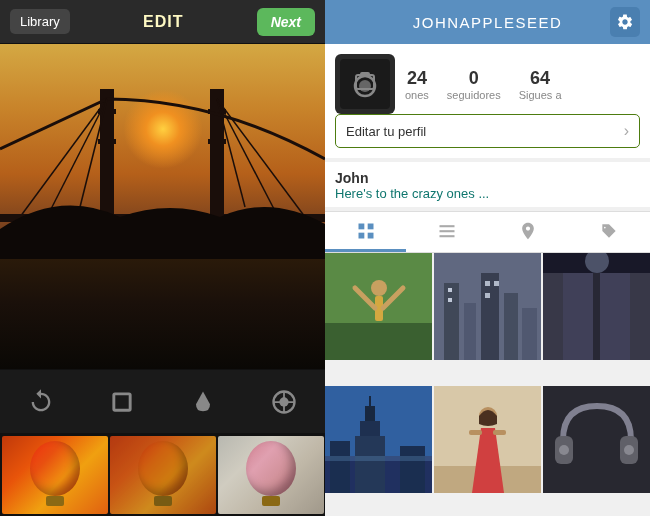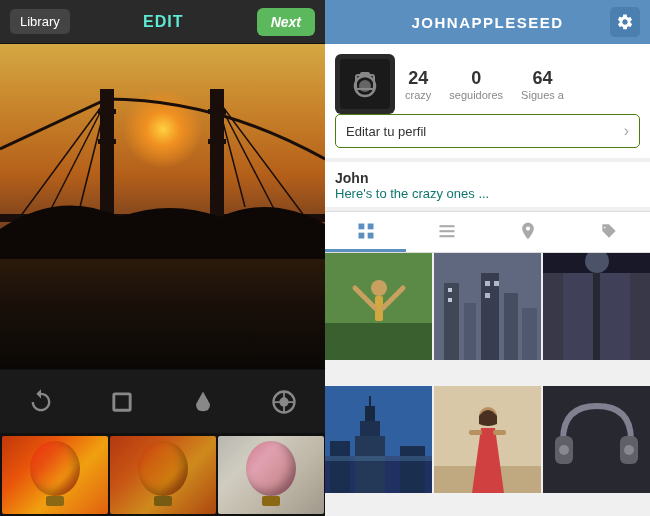--- a/index.html
+++ b/index.html
@@ -35,21 +35,21 @@
       background: #444;
       color: #fff;
       border: none;
       border-radius: 5px;
       padding: 5px 10px;
       font-size: 13px;
       cursor: pointer;
     }
 
     .edit-title {
-      color: #5eead4;
+      color: #fef9c3;
       font-size: 16px;
       font-weight: bold;
       letter-spacing: 1px;
     }
 
     .next-btn {
       background: #5cb85c;
       color: #fff;
       border: none;
       border-radius: 6px;
@@ -213,21 +213,21 @@
       background: #5a8fc0;
       display: flex;
       align-items: center;
       justify-content: center;
       position: relative;
     }
 
     .profile-username {
       color: #fff;
       font-size: 15px;
-      font-weight: bold;
+      font-weight: normal;
       letter-spacing: 1.5px;
     }
 
     .settings-btn {
       position: absolute;
       right: 10px;
       width: 30px;
       height: 30px;
       background: #4a7fb0;
       border-radius: 5px;
@@ -495,21 +495,21 @@
           <circle cx="25" cy="27" r="10" fill="none" stroke="#888" stroke-width="2.5"></circle>
           <circle cx="25" cy="27" r="6" fill="#666"></circle>
           <rect x="16" y="16" width="18" height="14" rx="2" fill="none" stroke="#888" stroke-width="2"></rect>
           <rect x="20" y="13" width="10" height="5" rx="2" fill="#888"></rect>
         </svg>
       </div>
 
       <div class="stats-row">
         <div class="stat-item">
           <span class="stat-number">24</span>
-          <span class="stat-label">crazy</span>
+          <span class="stat-label">ones</span>
         </div>
         <div class="stat-item">
           <span class="stat-number">0</span>
           <span class="stat-label">seguidores</span>
         </div>
         <div class="stat-item">
           <span class="stat-number">64</span>
           <span class="stat-label">Sigues a</span>
         </div>
       </div>

